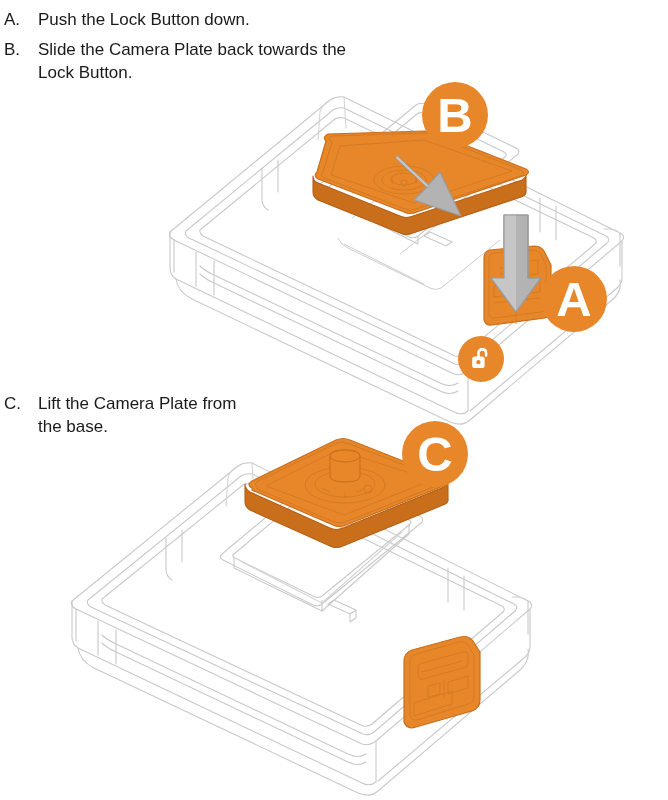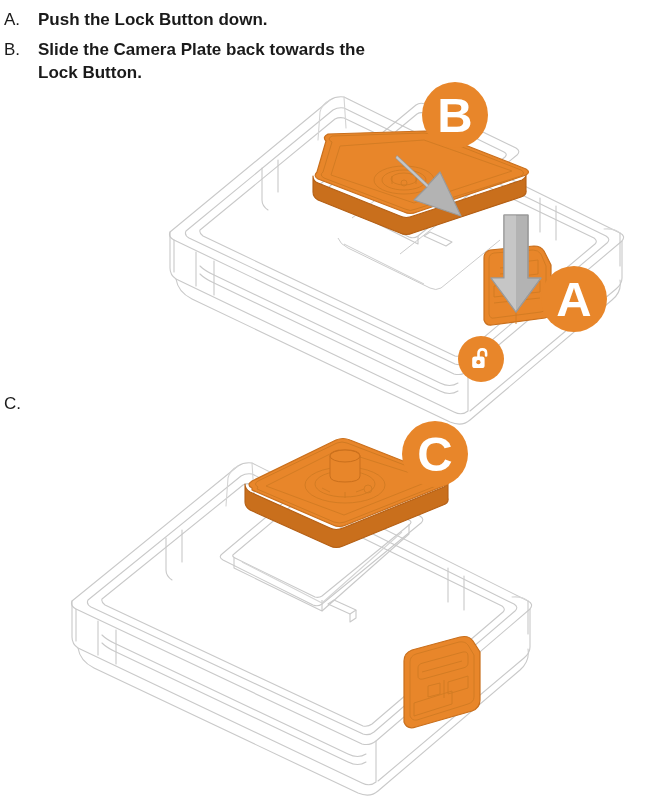--- a/index.html
+++ b/index.html
@@ -18,21 +18,20 @@
   .step{position:absolute;display:flex;align-items:flex-start;}
   .step-marker{
     width:34px;flex:0 0 34px;
     font-size:17px;line-height:23px;
     color:#1a1a1a;
   }
   .step-text{
     font-size:17px;line-height:23px;
     color:#1a1a1a;
     white-space:pre-line;
-    font-weight:bold;
   }
   #step-a{left:4px;top:8px;}
   #step-b{left:4px;top:38px;}
   #step-c{left:4px;top:392px;}
 
   
   .stage{position:absolute;left:0;top:0;width:668px;height:800px;pointer-events:none;}
   .stage svg{display:block;}
 
   
@@ -64,20 +63,22 @@
   </div>
 
   <div class="step" id="step-b">
     <span class="step-marker">B.</span>
     <span class="step-text">Slide the Camera Plate back towards the
 Lock Button.</span>
   </div>
 
   <div class="step" id="step-c">
     <span class="step-marker">C.</span>
+    <span class="step-text">Lift the Camera Plate from
+the base.</span>
   </div>
 
   <div class="stage">
     <svg width="668" height="800" viewBox="0 0 668 800" xmlns="http://www.w3.org/2000/svg">
       <defs>
         <g id="wf-thin"></g>
       </defs>
 
       <g fill="none" stroke="#c9c9c9" stroke-width="1.1" stroke-linejoin="round" stroke-linecap="round">
 

